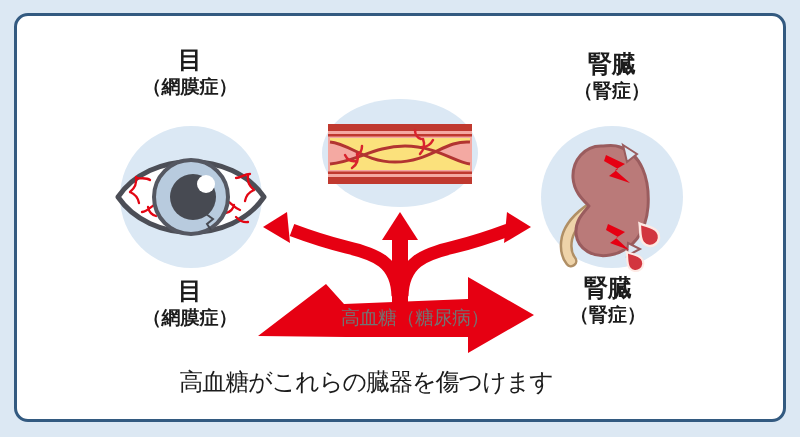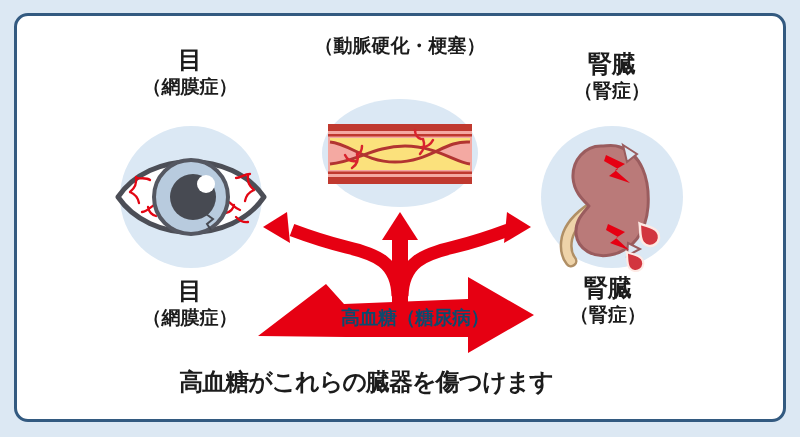--- a/index.html
+++ b/index.html
@@ -27,26 +27,26 @@
   }
   .lbl .t{display:block;font-size:24px;}
   .lbl .s{display:block;font-size:19px;margin-top:2px;}
   .lbl-eye-top{left:110px;top:46px;width:160px;}
   .lbl-vessel-top{left:290px;top:33px;width:220px;}
   .lbl-kidney-top{left:532px;top:50px;width:160px;}
   .lbl-eye-mid{left:110px;top:277px;width:160px;}
   .lbl-kidney-mid{left:528px;top:274px;width:160px;}
   .banner-label{
     position:absolute;z-index:3;left:320px;top:307px;width:190px;
-    text-align:center;color:#0c4a6e;font-weight:bold;font-size:19px;
+    text-align:center;color:#737373;font-weight:normal;font-size:19px;
     letter-spacing:-0.5px;line-height:22px;
   }
   .caption{
     position:absolute;z-index:3;left:0;top:366px;width:732px;
-    text-align:center;font-weight:bold;font-size:24px;letter-spacing:-1px;
+    text-align:center;font-weight:normal;font-size:24px;letter-spacing:-1px;
   }
 </style>
 </head>
 <body>
 
 <div class="card"></div>
 
 <svg class="art" viewBox="0 0 800 437" aria-hidden="true">
 
   <g>
@@ -113,21 +113,20 @@
     <polygon points="258,336 326,284 344,304 468,299 468,277 534,315 468,353 468,337 346,337" fill="#e60012"></polygon>
   </g>
 </svg>
 
 <div class="lbl lbl-eye-top">
   <span class="t">目</span>
   <span class="s">（網膜症）</span>
 </div>
 
 <div class="lbl lbl-vessel-top">
-  <span class="s">（動脈硬化・梗塞）</span>
 </div>
 
 <div class="lbl lbl-kidney-top">
   <span class="t">腎臓</span>
   <span class="s">（腎症）</span>
 </div>
 
 <div class="lbl lbl-eye-mid">
   <span class="t">目</span>
   <span class="s">（網膜症）</span>

